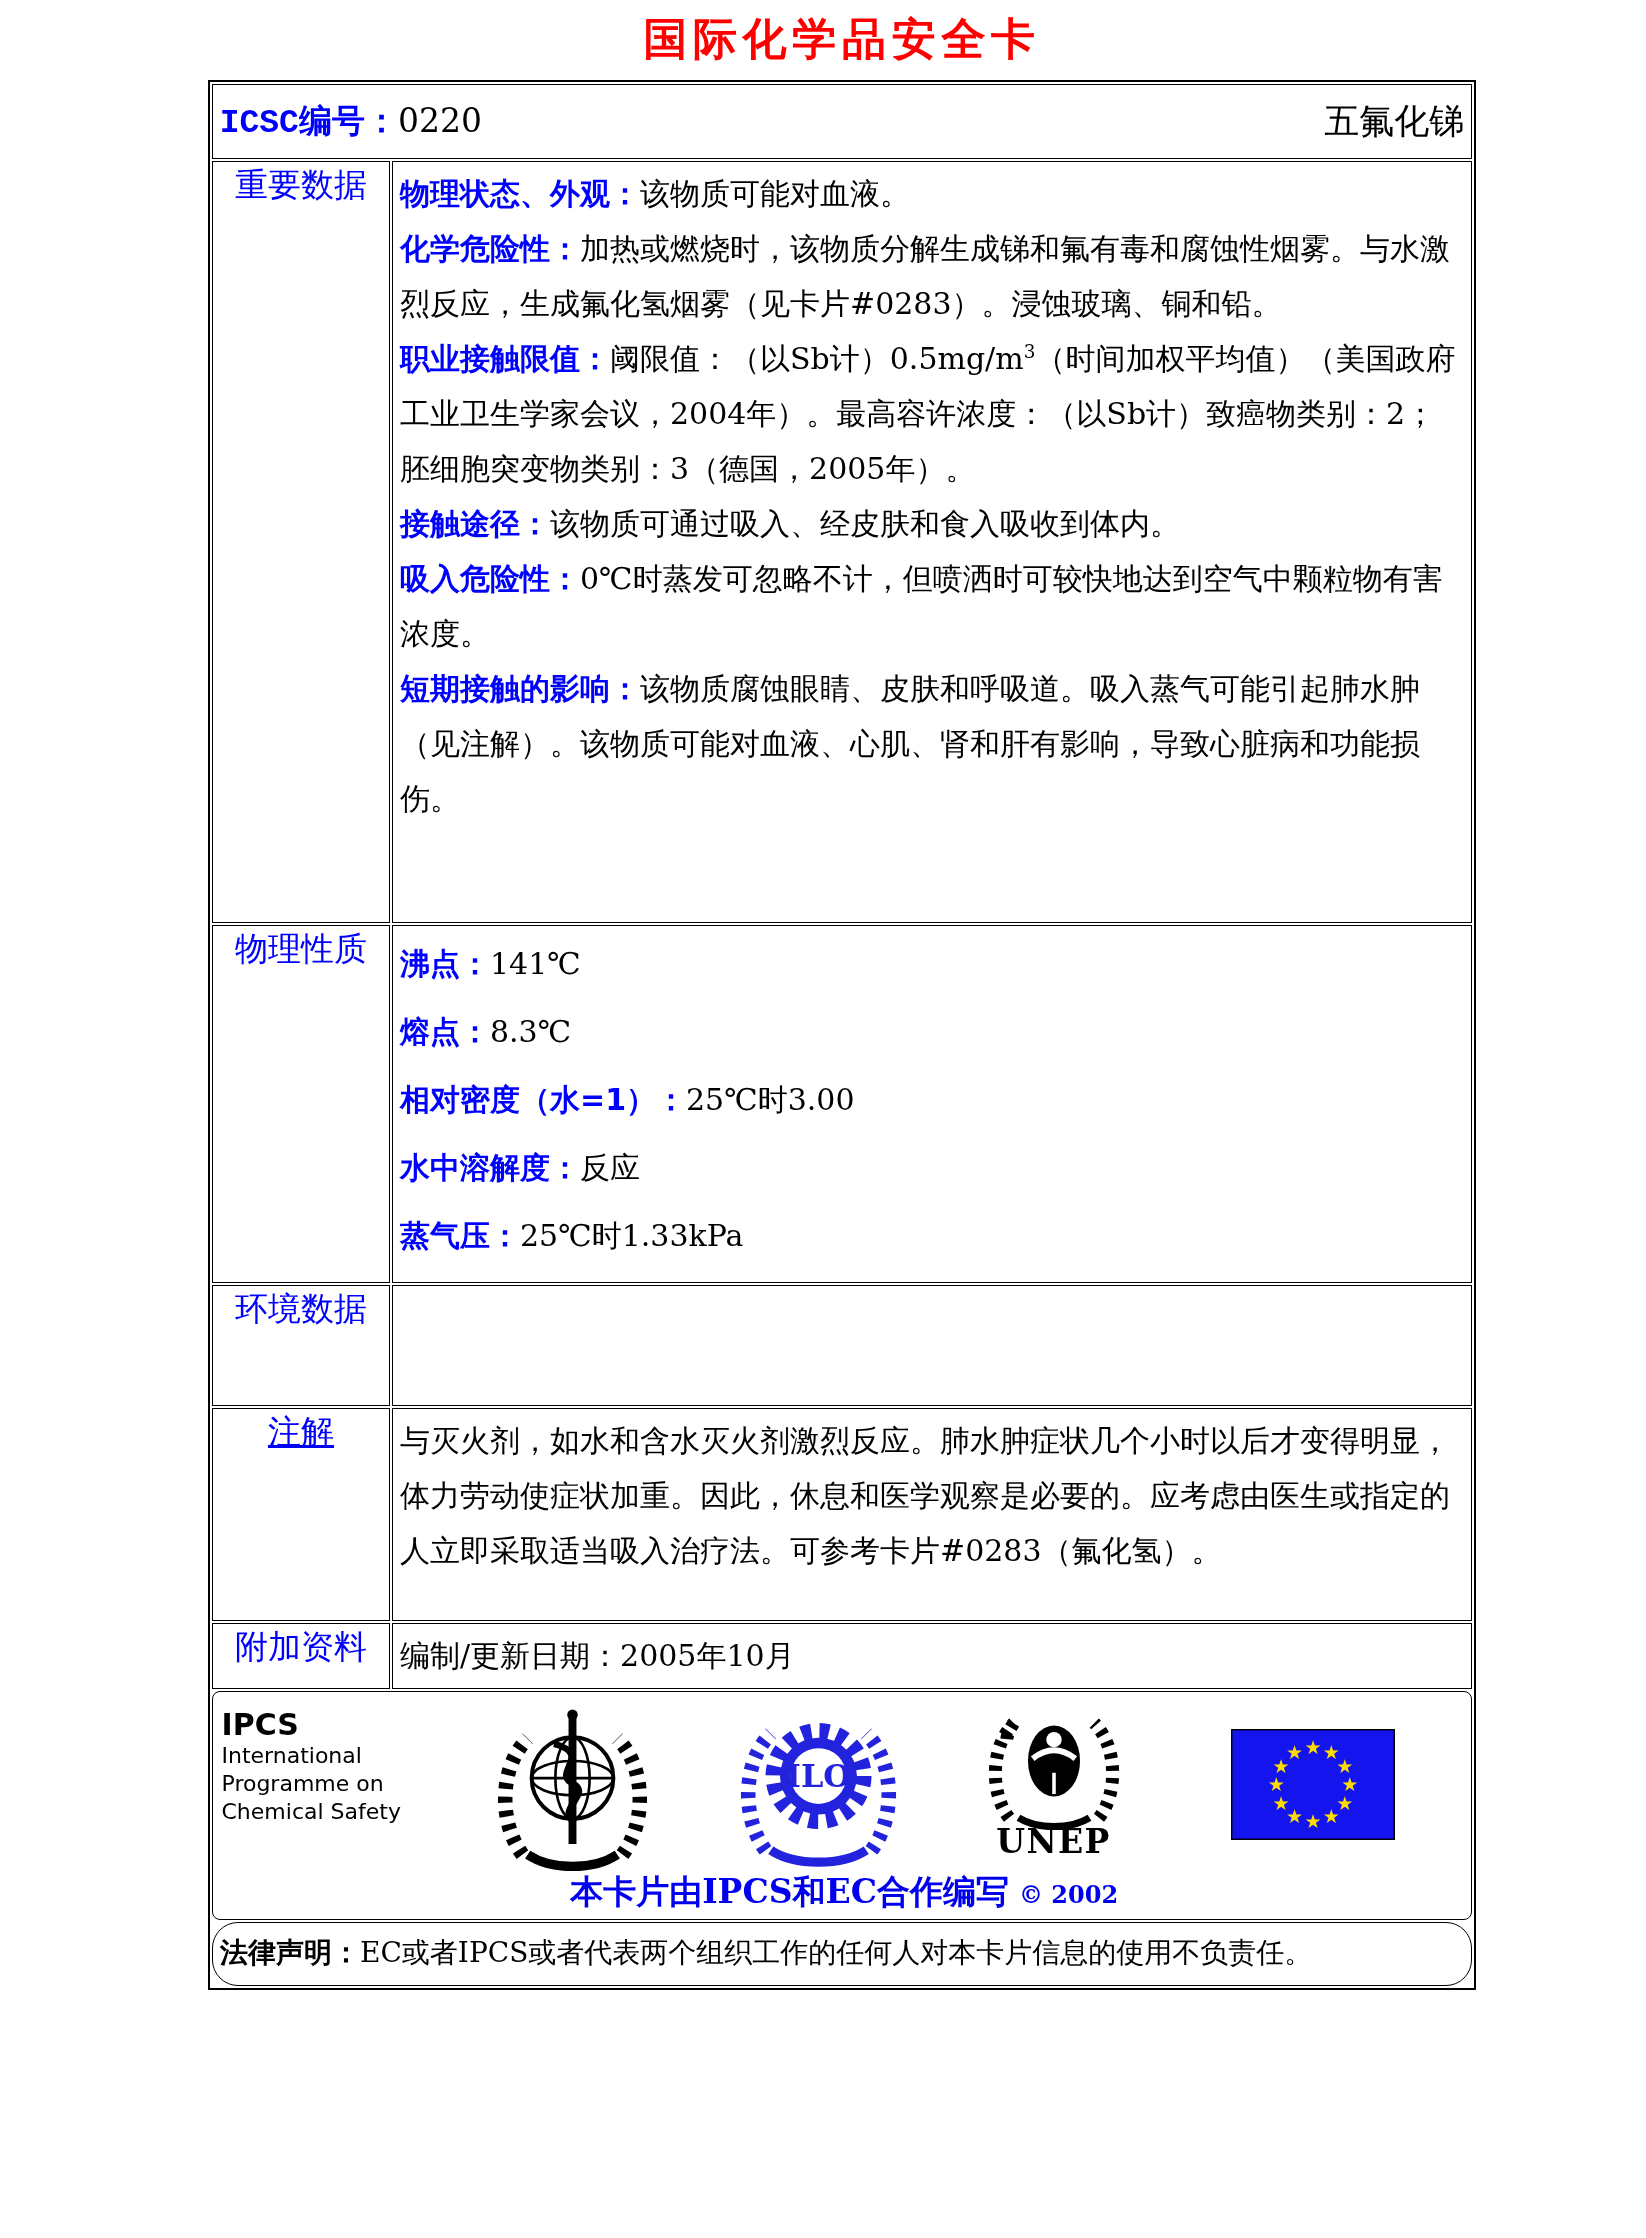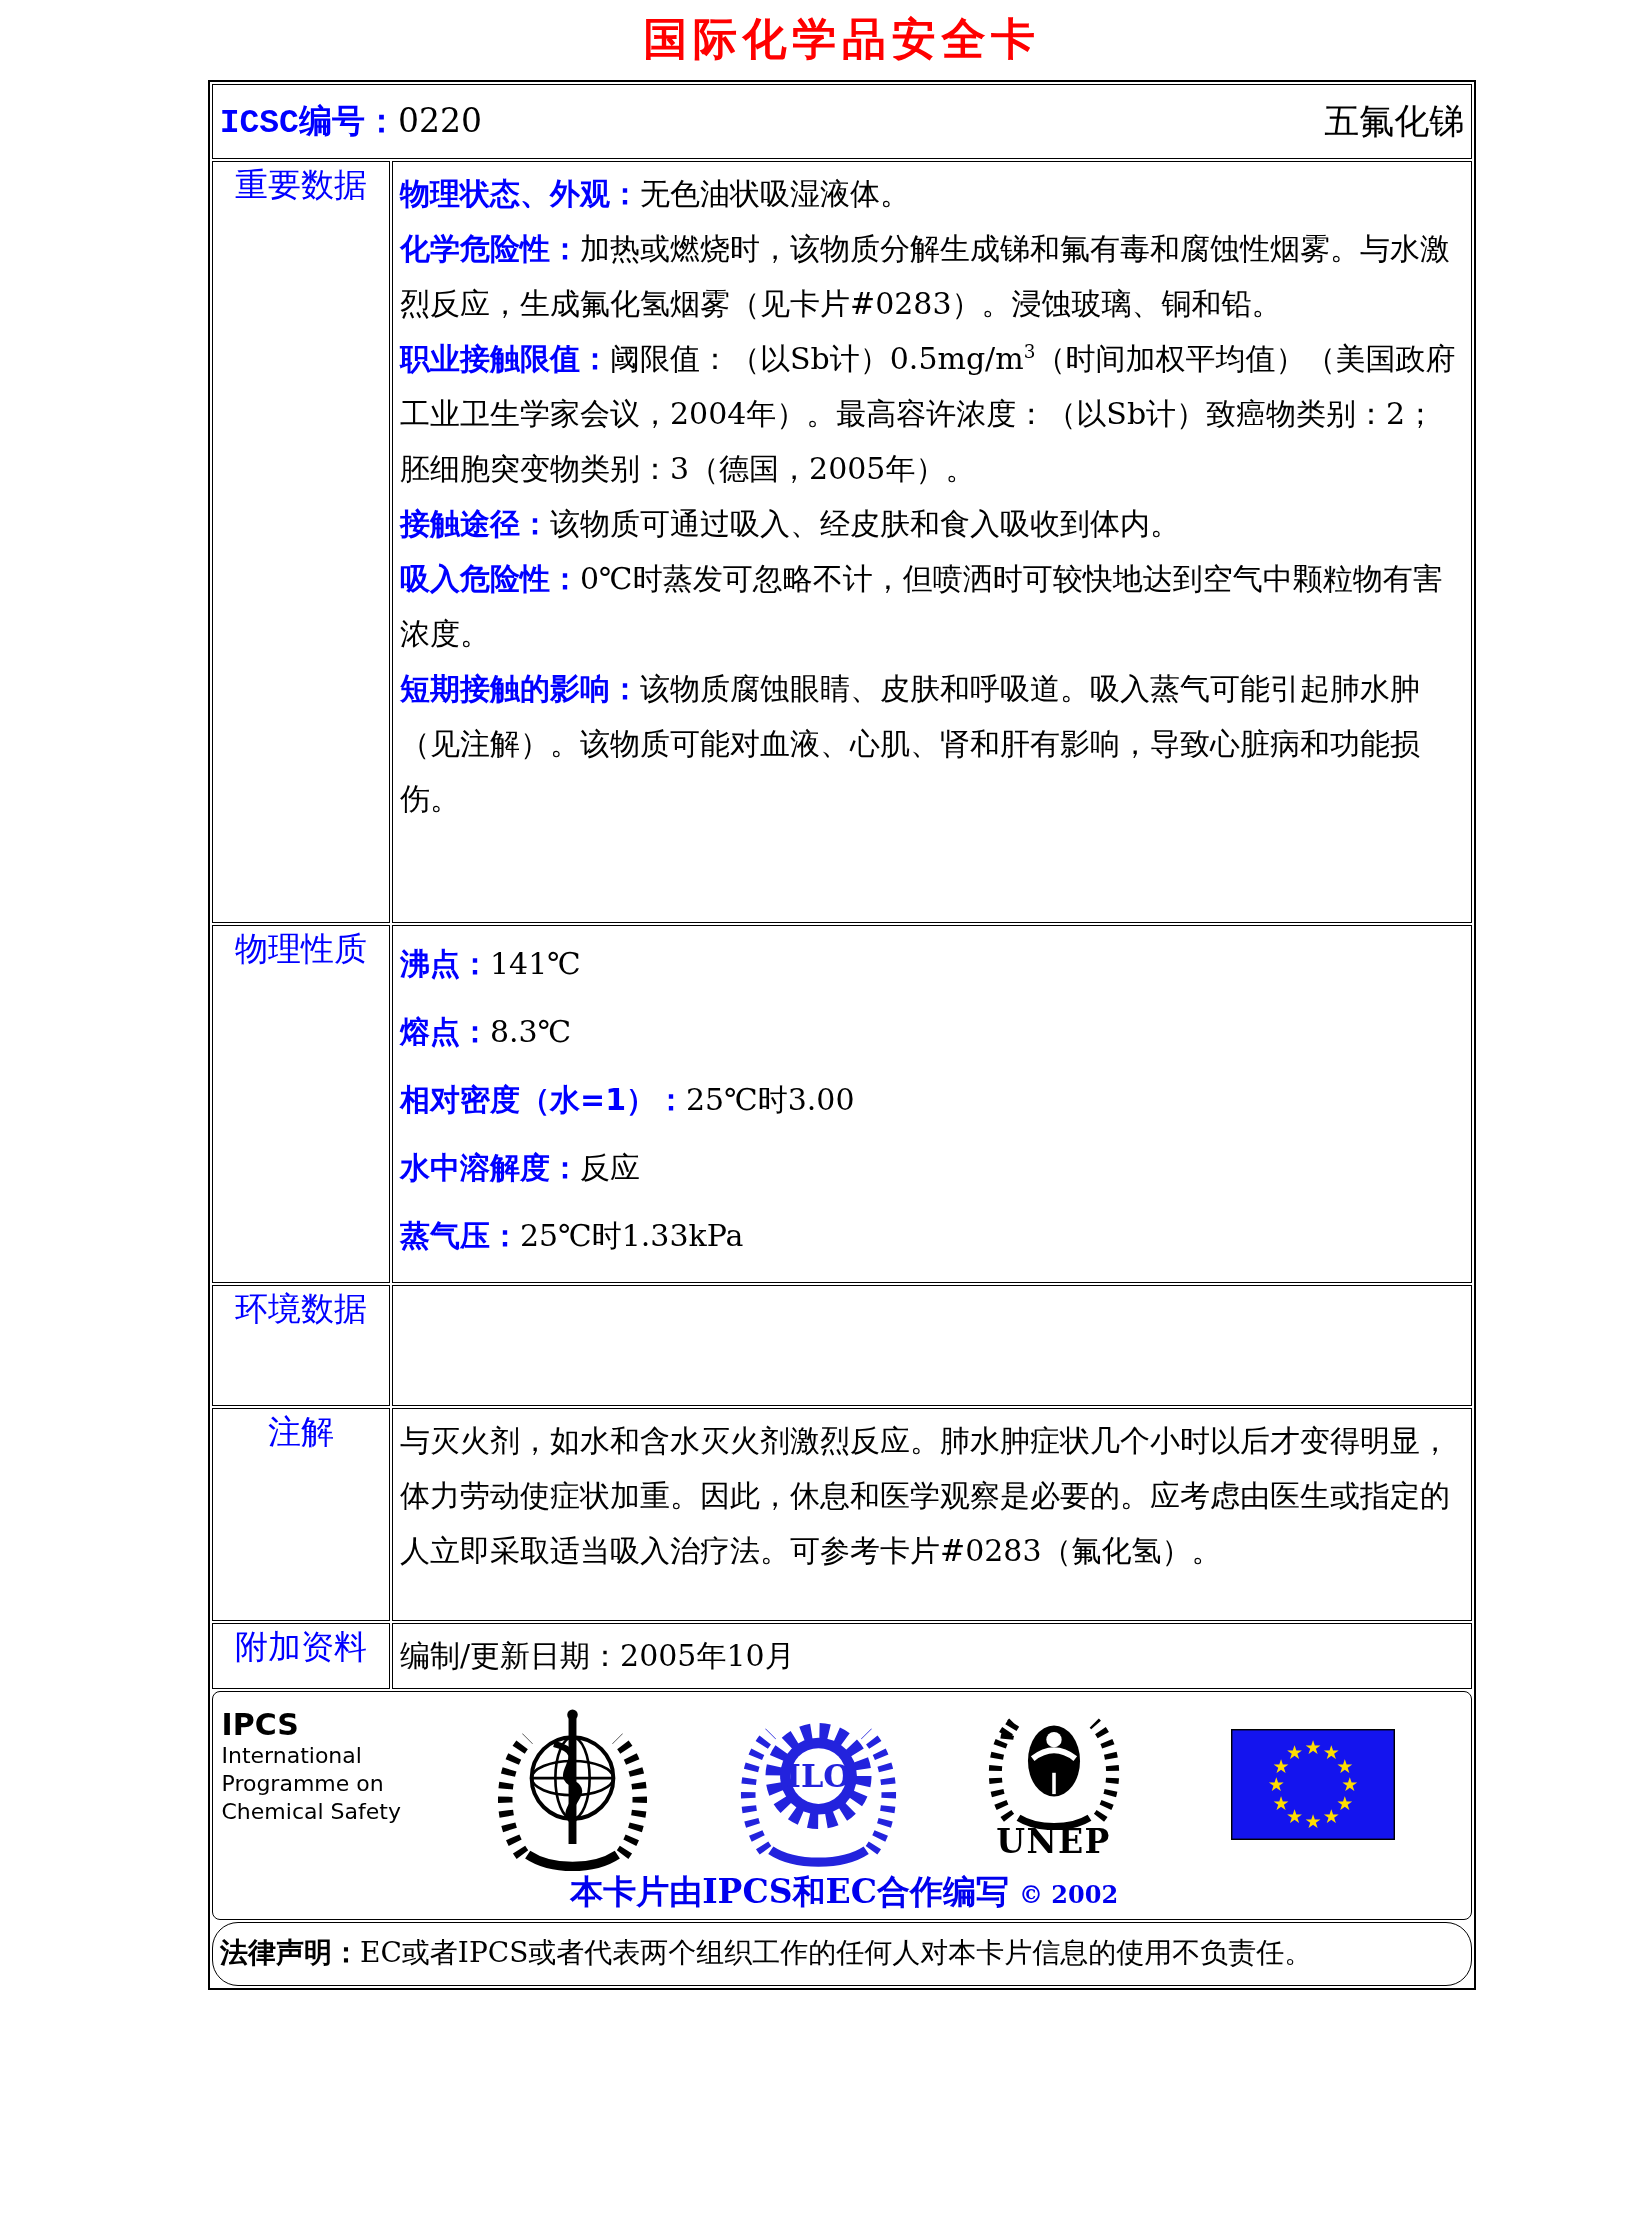--- a/index.html
+++ b/index.html
@@ -107,21 +107,21 @@
             <span class="hdr-label">ICSC编号：</span><span class="hdr-number">0220</span>
           </div>
           <div class="hdr-name">五氟化锑</div>
         </div>
       </td>
     </tr>
 
     <tr>
       <td class="rowlabel" style="height:758px;">重要数据</td>
       <td class="content">
-        <div><span class="blab">物理状态、外观：</span><span>无色油状吸湿液体。</span></div>
+        <div><span class="blab">物理状态、外观：</span><span>该物质可能对血液。</span></div>
         <div><span class="blab">化学危险性：</span><span>加热或燃烧时，该物质分解生成锑和氟有毒和腐蚀性烟雾。与水激烈反应，生成氟化氢烟雾（见卡片#0283）。浸蚀玻璃、铜和铅。</span></div>
         <div><span class="blab">职业接触限值：</span><span>阈限值：（以Sb计）0.5mg/m</span><sup class="u">3</sup><span>（时间加权平均值）（美国政府工业卫生学家会议，2004年）。最高容许浓度：（以Sb计）致癌物类别：2；胚细胞突变物类别：3（德国，2005年）。</span></div>
         <div><span class="blab">接触途径：</span><span>该物质可通过吸入、经皮肤和食入吸收到体内。</span></div>
         <div><span class="blab">吸入危险性：</span><span>0℃时蒸发可忽略不计，但喷洒时可较快地达到空气中颗粒物有害浓度。</span></div>
         <div><span class="blab">短期接触的影响：</span><span>该物质腐蚀眼睛、皮肤和呼吸道。吸入蒸气可能引起肺水肿（见注解）。该物质可能对血液、心肌、肾和肝有影响，导致心脏病和功能损伤。</span></div>
       </td>
     </tr>
 
     <tr>
       <td class="rowlabel" style="height:354px;">物理性质</td>
@@ -133,21 +133,21 @@
         <div class="pline"><span class="blab">蒸气压：</span><span>25℃时1.33kPa</span></div>
       </td>
     </tr>
 
     <tr>
       <td class="rowlabel" style="height:117px;">环境数据</td>
       <td class="content"></td>
     </tr>
 
     <tr>
-      <td class="rowlabel" style="height:209px;">注解</td>
+      <td class="rowlabel" style="height:209px;text-decoration:underline;">注解</td>
       <td class="content">
         <div class="notes-text">与灭火剂，如水和含水灭火剂激烈反应。肺水肿症状几个小时以后才变得明显，体力劳动使症状加重。因此，休息和医学观察是必要的。应考虑由医生或指定的人立即采取适当吸入治疗法。可参考卡片#0283（氟化氢）。</div>
       </td>
     </tr>
 
     <tr>
       <td class="rowlabel" style="height:44px;">附加资料</td>
       <td class="content addl">
         <span>编制/更新日期：</span><span>2005年10月</span>
       </td>

